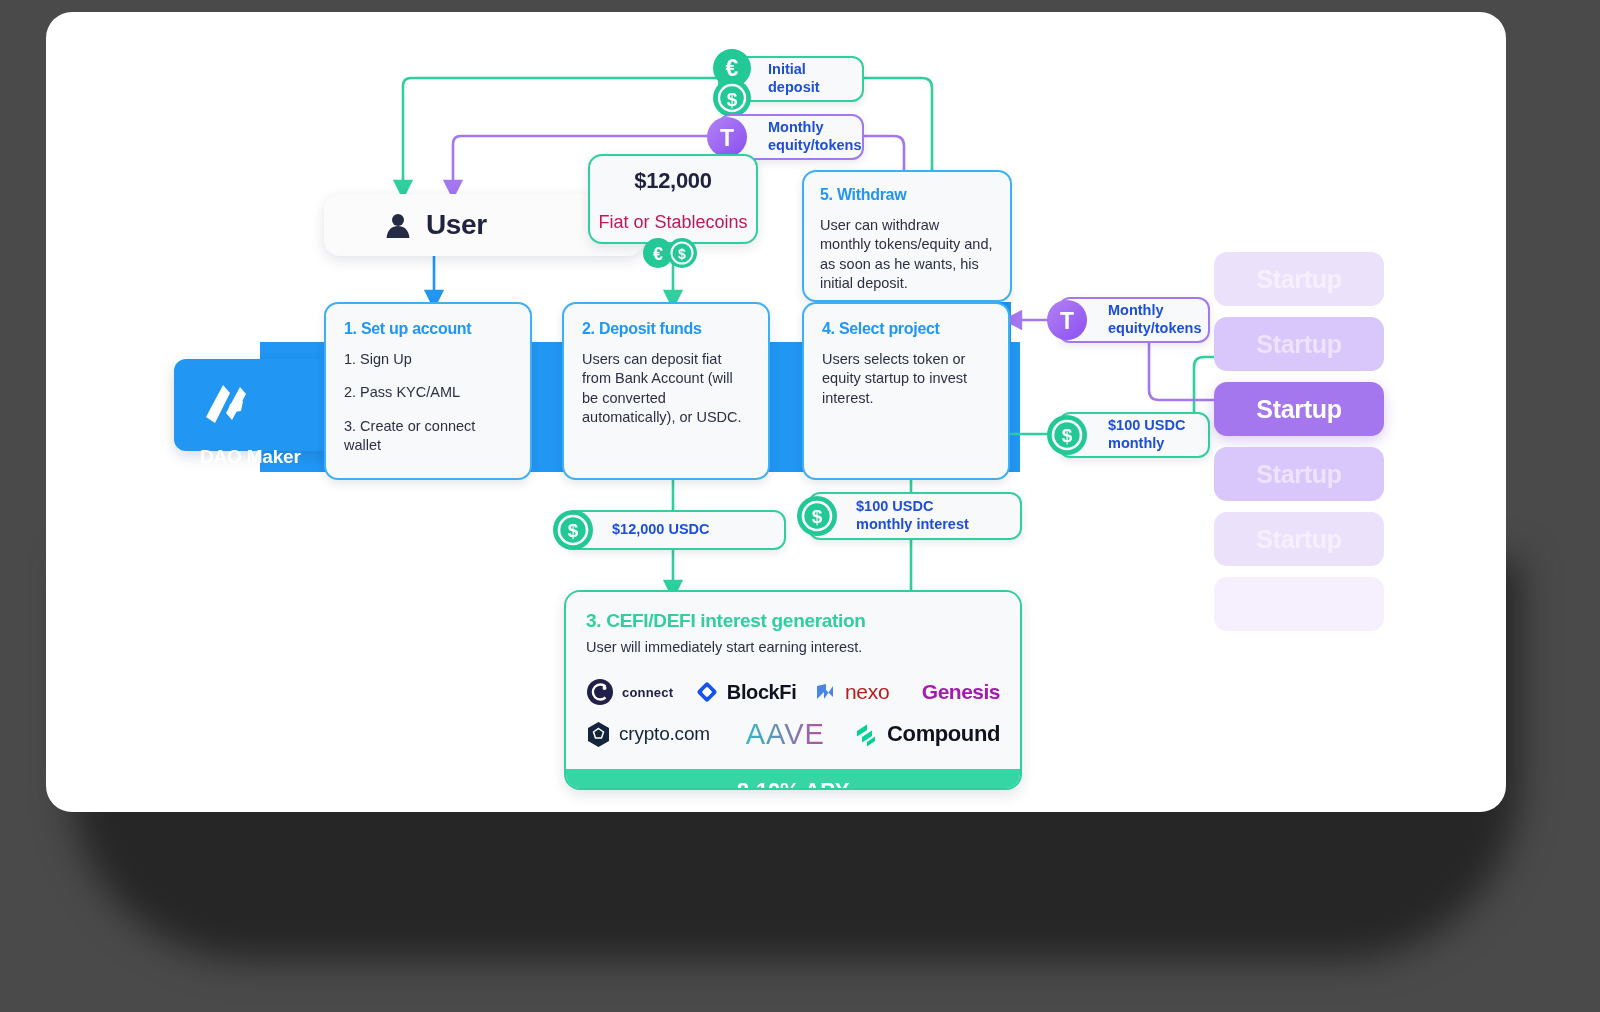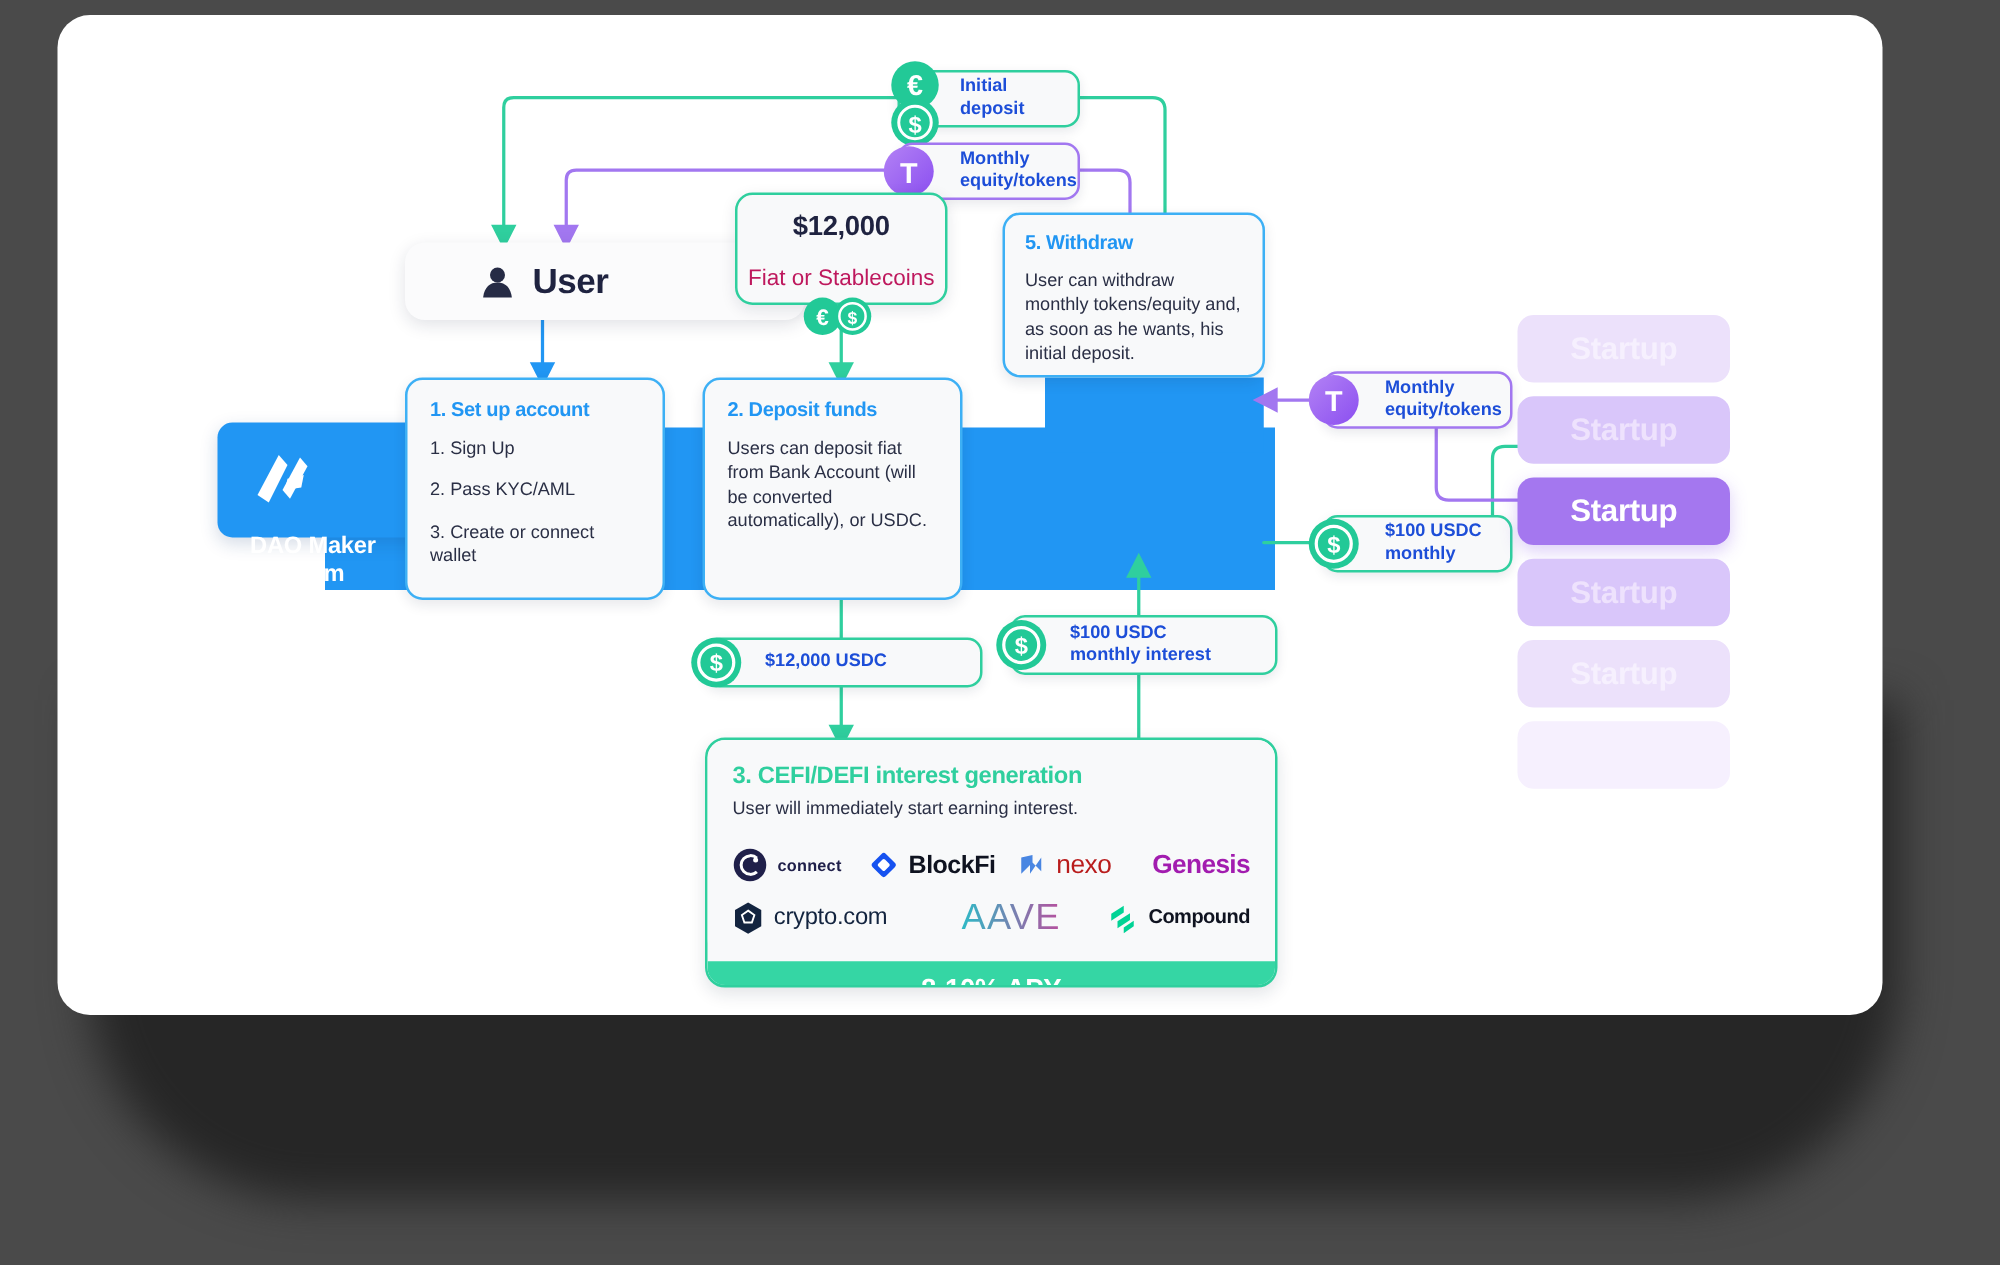--- a/index.html
+++ b/index.html
@@ -159,21 +159,21 @@
 
         <path d="M965,422 L1012,422" stroke="#2fcf9e"></path>
 
         <path d="M1138,422 Q1148,422 1148,412 L1148,355 Q1148,345 1158,345 L1212,345" stroke="#2fcf9e" marker-end="url(#ah-green)"></path>
 
         <path d="M1176,388 L1113,388 Q1103,388 1103,378 L1103,330" stroke="#a277f0"></path>
         <path d="M1012,308 L966,308" stroke="#a277f0" marker-end="url(#ah-purple)"></path>
       </g>
     </svg>
 
-    <div class="dao" style="left:128px; top:326px; width:200px; height:92px;">
+    <div class="dao" style="left:128px; top:347px; width:200px; height:92px;">
       <svg class="logo" width="50" height="44" viewBox="0 0 50 44">
         <path d="M6,34 L23,2 L30,10 L15,40 Z" fill="#ffffff"></path>
         <path d="M26,30 L40,4 L46,11 L32,37 Z" fill="#ffffff"></path>
         <path d="M30,21 L43,18 L41,28 L28,30 Z" fill="#ffffff"></path>
       </svg>
       <div class="dao-label">
         <div>DAO Maker</div>
         <div>Platform</div>
       </div>
     </div>
@@ -245,20 +245,26 @@
       </div>
     </div>
 
     <div class="card blue" style="left:516px; top:290px; width:208px; height:178px; padding:16px 18px;">
       <div class="step-title blue">2. Deposit funds</div>
       <div class="step-body">
           <div class="li">Users can deposit fiat from Bank Account (will be converted automatically), or USDC.</div>
         </div>
     </div>
 
+    <div class="card blue" style="left:756px; top:290px; width:208px; height:178px; padding:16px 18px;">
+      <div class="step-title blue">4. Select project</div>
+      <div class="step-body">
+          <div class="li">Users selects token or equity startup to invest interest.</div>
+        </div>
+    </div>
 
     <div class="tag green" style="left:518px; top:498px; width:222px; height:40px; padding-left:46px;">
       <div class="txt">$12,000 USDC</div>
     </div>
     <svg style="position:absolute; left:506px; top:497px;" width="42" height="42" viewBox="0 0 42 42">
       <circle cx="21" cy="21" r="20" fill="#22c997"></circle>
       <circle cx="21" cy="21" r="14" fill="none" stroke="#ffffff" stroke-width="2.6"></circle>
       <text x="21" y="28" text-anchor="middle" font-family="Liberation Sans, sans-serif" font-size="19" font-weight="bold" fill="#ffffff">$</text>
     </svg>
 
@@ -346,21 +352,21 @@
             </div>
             <div class="logo-item" style="width:175px; justify-content:center;">
               <span style="font-size:29px;font-weight:300;letter-spacing:1px;background:linear-gradient(90deg,#2ebac6,#b6509e);-webkit-background-clip:text;background-clip:text;color:transparent;">AAVE</span>
             </div>
             <div class="logo-item">
               <svg width="25" height="26" viewBox="0 0 25 26">
                 <path d="M3,10 L13,3.5 L13,9 L3,15.5 Z" fill="#00d395"></path>
                 <path d="M8,16 L18,9.5 L18,15 L8,21.5 Z" fill="#00d395"></path>
                 <path d="M13,21 L21,15.5 L21,20 L13,25.5 Z" fill="#00d395"></path>
               </svg>
-              <span style="font-size:16px;font-weight:600;color:#0f1320;letter-spacing:-.4px;">Compound</span>
+              <span style="font-size:22px;font-weight:600;color:#0f1320;letter-spacing:-.4px;">Compound</span>
             </div>
           </div>
         </div>
       </div>
       <div class="apy">8-10% APY</div>
     </div>
 
     <div class="startup" style="left:1168px; top:240px; width:170px; height:54px; background:#ece1fb; color:#f6f0fe;">
       <span>Startup</span>
     </div>

